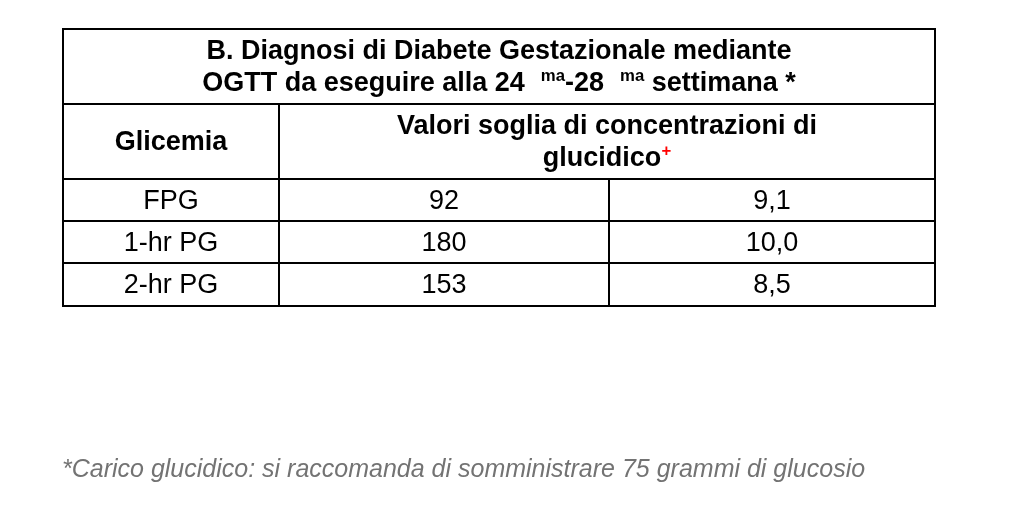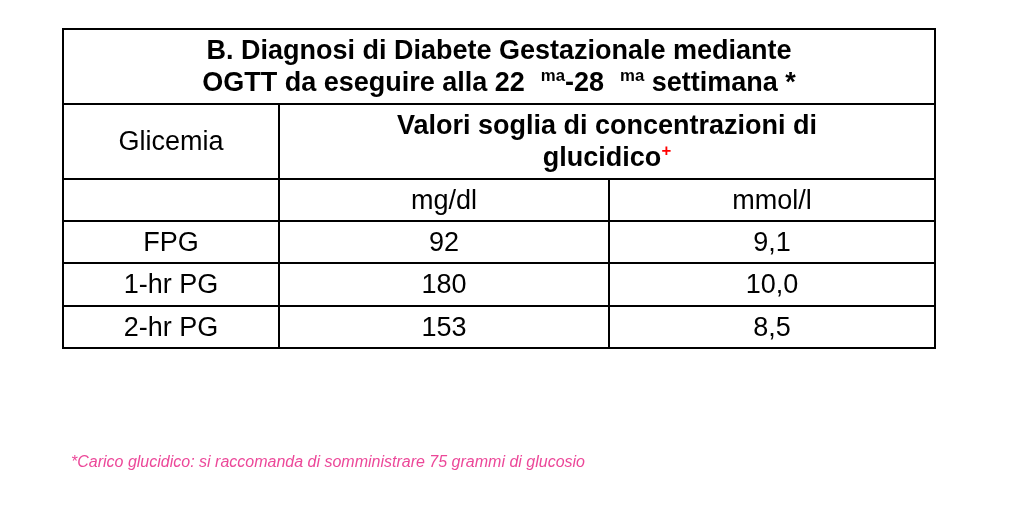--- a/index.html
+++ b/index.html
@@ -39,21 +39,21 @@
     font-size: 27px;
     line-height: 1.2;
   }
   .title-cell {
     font-weight: bold;
     font-size: 28px;
     line-height: 1.28;
     padding: 10px 10px 12px 10px;
   }
   .hdr-bold {
-    font-weight: normal;
+    font-weight: bold;
     font-size: 28px;
   }
   .sub-hdr {
     font-weight: bold;
     font-size: 28px;
     line-height: 1.25;
     padding: 8px 10px 10px 10px;
     margin-left: 29px;
   }
   .units-cell {
@@ -75,24 +75,23 @@
     font-size: 0.62em;
     vertical-align: super;
     line-height: 0;
   }
   .footnote {
     position: absolute;
     left: 62px;
     top: 452px;
     width: 940px;
     font-style: italic;
-    font-size: 16px;
+    font-size: 25px;
     line-height: 1.28;
-    color: #ec4899;
-    margin-left: 9px;
+    color: #737373;
   }
   col.c1 { width: 216px; }
   col.c2 { width: 330px; }
   col.c3 { width: 326px; }
 </style>
 </head>
 <body>
 
 <div class="page">
 
@@ -100,34 +99,29 @@
     <table class="dx-table">
       <colgroup>
         <col class="c1">
         <col class="c2">
         <col class="c3">
       </colgroup>
       <tbody>
         <tr>
           <td class="title-cell" colspan="3">
             <span>B. Diagnosi di Diabete Gestazionale  mediante</span><br>
-            <span>OGTT da eseguire alla 22</span><sup>ma</sup><span>-28</span><sup>ma</sup><span> settimana *</span>
+            <span>OGTT da eseguire alla 24</span><sup>ma</sup><span>-28</span><sup>ma</sup><span> settimana *</span>
           </td>
         </tr>
         <tr>
           <td class="hdr-bold">Glicemia</td>
           <td class="sub-hdr" colspan="2">
             <span>Valori soglia di concentrazioni di</span><br>
             <span>glucidico</span><span class="red-plus">+</span>
           </td>
-        </tr>
-        <tr>
-          <td class="units-cell"></td>
-          <td class="units-cell">mg/dl</td>
-          <td class="units-cell">mmol/l</td>
         </tr>
         <tr>
           <td class="data-cell">FPG</td>
           <td class="data-cell">92</td>
           <td class="data-cell">9,1</td>
         </tr>
         <tr>
           <td class="data-cell">1-hr PG</td>
           <td class="data-cell">180</td>
           <td class="data-cell">10,0</td>

